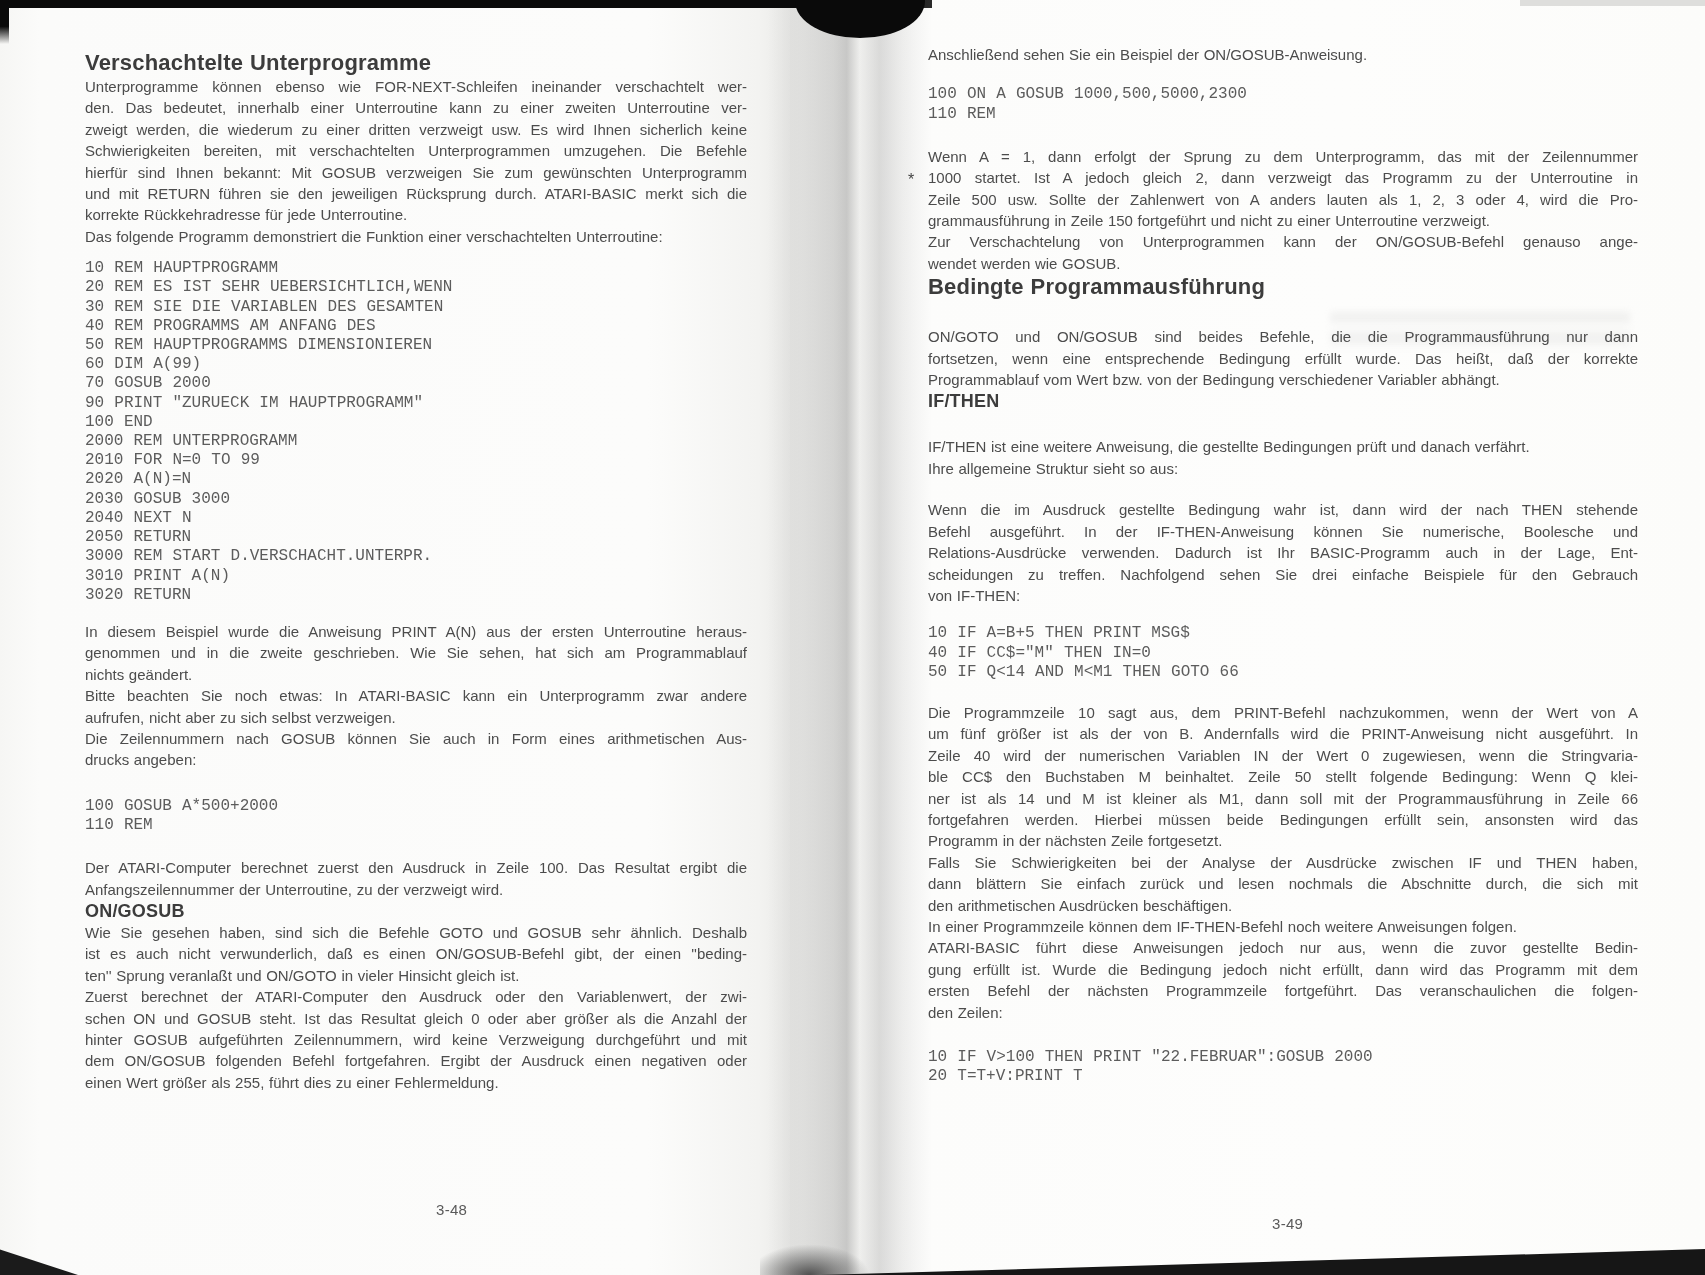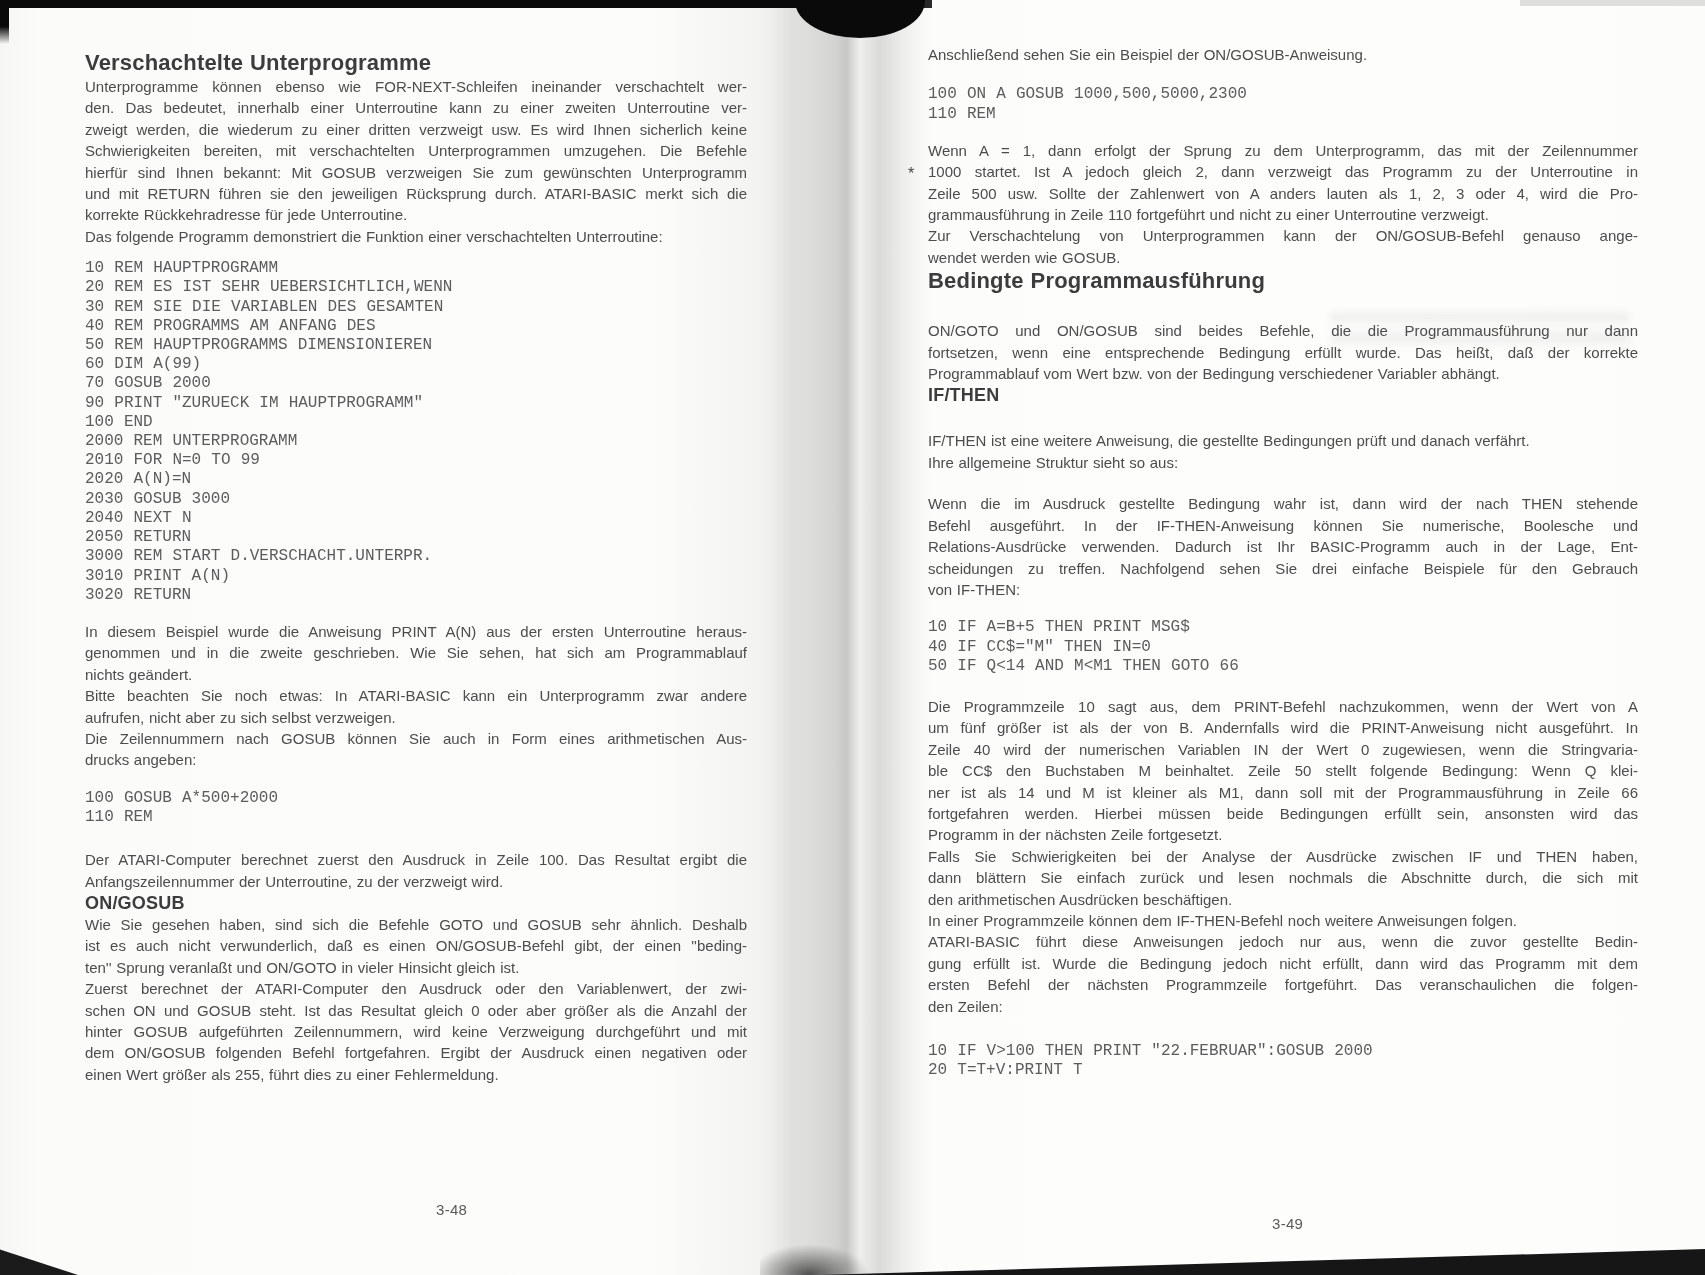--- a/index.html
+++ b/index.html
@@ -25,25 +25,25 @@
   h2.subhead{font-size:18px;line-height:22px;font-weight:bold;color:#3c3c3c;margin:0;letter-spacing:0.2px;}
   .rp-h1{font-size:24px;line-height:28px;}
 
   .code{font-family:"Liberation Mono","DejaVu Sans Mono",monospace;color:#5c5c5c;font-size:16px;line-height:19.2px;}
   .cl{white-space:pre;}
 
   
   .lp-h1{margin-bottom:36px;}
   .lp-c1{margin-top:12px;}
   .lp-p2{margin-top:16px;}
-  .lp-c2{margin-top:18px;}
+  .lp-c2{margin-top:26px;}
   .lp-p3{margin-top:22px;}
   .lp-h2{margin-top:34px;margin-bottom:24px;}
   .rp-c1{margin-top:20px;}
-  .rp-p2{margin-top:16px;position:relative;}
+  .rp-p2{margin-top:22px;position:relative;}
   .rp-h1{margin-top:32px;}
   .rp-p3{margin-top:26px;}
   .rp-h2{margin-top:38px;}
   .rp-p4{margin-top:24px;}
   .rp-syntax{margin-top:18px;padding-left:62px;white-space:pre;}
   .rp-p5{margin-top:20px;}
   .rp-c2{margin-top:18px;}
   .rp-p6{margin-top:20px;}
   .rp-c3{margin-top:25px;}
 
@@ -157,21 +157,21 @@
       </div>
     <div class="code rp-c1">
         <div class="cl">100 ON A GOSUB 1000,500,5000,2300</div>
         <div class="cl">110 REM</div>
       </div>
     <div class="para rp-p2">
       <span class="margin-asterisk">*</span>
     <div class="jl">Wenn A = 1, dann erfolgt der Sprung zu dem Unterprogramm, das mit der Zeilennummer</div>
         <div class="jl">1000 startet. Ist A jedoch gleich 2, dann verzweigt das Programm zu der Unterroutine in</div>
         <div class="jl">Zeile 500 usw. Sollte der Zahlenwert von A anders lauten als 1, 2, 3 oder 4, wird die Pro-</div>
-        <div class="jl nj">grammausführung in Zeile 110 fortgeführt und nicht zu einer Unterroutine verzweigt.</div>
+        <div class="jl nj">grammausführung in Zeile 150 fortgeführt und nicht zu einer Unterroutine verzweigt.</div>
         <div class="jl">Zur Verschachtelung von Unterprogrammen kann der ON/GOSUB-Befehl genauso ange-</div>
         <div class="jl nj">wendet werden wie GOSUB.</div>
       </div>
     <h1 class="bighead rp-h1">Bedingte Programmausführung</h1>
     <div class="para rp-p3">
         <div class="jl">ON/GOTO und ON/GOSUB sind beides Befehle, die die Programmausführung nur dann</div>
         <div class="jl">fortsetzen, wenn eine entsprechende Bedingung erfüllt wurde. Das heißt, daß der korrekte</div>
         <div class="jl nj">Programmablauf vom Wert bzw. von der Bedingung verschiedener Variabler abhängt.</div>
       </div>
     <h2 class="subhead rp-h2">IF/THEN</h2>

